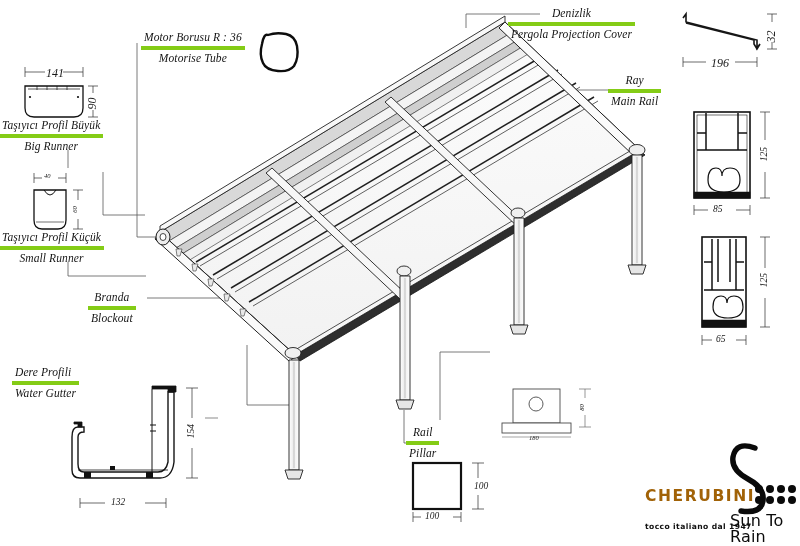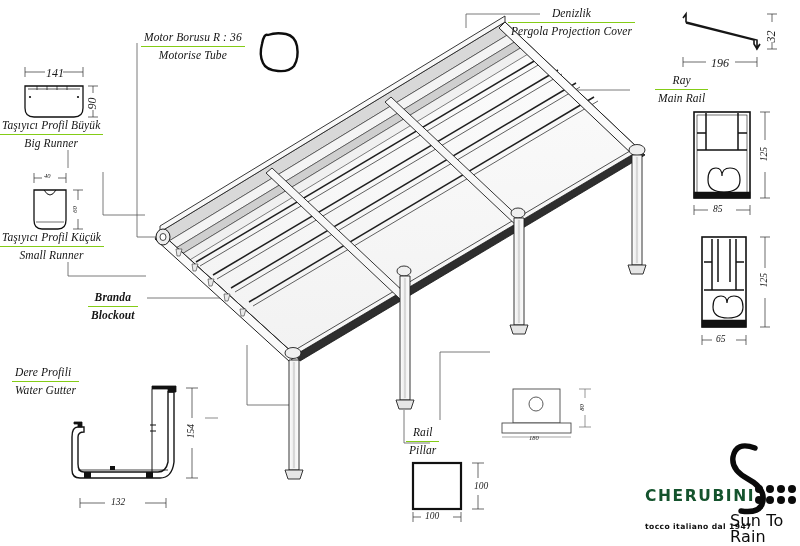--- a/index.html
+++ b/index.html
@@ -20,40 +20,40 @@
   }
   .lbl{
     position:absolute;
     font-style:italic;
     font-size:11.5px;
     line-height:1.28;
     white-space:nowrap;
     color:#141414;
     letter-spacing:.1px;
   }
-  .lbl .t1{display:block;padding:0 3px 1px 3px;border-bottom:1px solid #84cc16;}
+  .lbl .t1{display:block;padding:0 3px 1px 3px;border-bottom:4px solid #84cc16;}
   .lbl .t2{display:block;padding:1px 3px 0 3px;text-align:center;}
   .lbl.ctr{text-align:center;}
   .lbl.ctr .t1,.lbl.ctr .t2{text-align:center;}
   .dimtxt{
     position:absolute;
     font-style:italic;
     font-size:12px;
     color:#1a1a1a;
     white-space:nowrap;
   }
   .dimtxt.sm{font-size:6.5px;}
   .dimtxt.md{font-size:9.5px;}
   .dimtxt.rot{transform-origin:50% 50%;}
   .brand{position:absolute;}
   .cher-name{
     font-family:"DejaVu Sans","Liberation Sans",sans-serif;
     font-weight:700;font-style:normal;
     font-size:15.5px;letter-spacing:1.6px;
-    color:#14532d;line-height:1;
+    color:#a16207;line-height:1;
   }
   .cher-sub{
     font-family:"DejaVu Sans","Liberation Sans",sans-serif;
     font-weight:700;font-style:normal;
     font-size:7.6px;letter-spacing:.4px;
     color:#111;margin-top:18px;line-height:1;
   }
   .str-name{
     font-family:"DejaVu Sans","Liberation Sans",sans-serif;
     font-style:normal;font-size:16px;letter-spacing:.2px;
@@ -427,36 +427,36 @@
   <div class="lbl ctr" style="left:-1px;top:230px;">
     <span class="t1">Taşıyıcı Profil Küçük</span>
     <span class="t2">Small Runner</span>
   </div>
 
   <div class="lbl ctr" style="left:-1px;top:118px;">
     <span class="t1">Taşıyıcı Profil Büyük</span>
     <span class="t2">Big Runner</span>
   </div>
 
-  <div class="lbl ctr" style="left:88px;top:290px;font-weight:bold;">
+  <div class="lbl ctr" style="left:88px;top:290px;">
     <span class="t1">Branda</span>
     <span class="t2">Blockout</span>
   </div>
 
   <div class="lbl" style="left:12px;top:365px;">
     <span class="t1">Dere Profili</span>
     <span class="t2">Water Gutter</span>
   </div>
 
   <div class="lbl ctr" style="left:508px;top:6px;">
     <span class="t1">Denizlik</span>
     <span class="t2">Pergola Projection Cover</span>
   </div>
 
-  <div class="lbl ctr" style="left:655px;top:73px;">
+  <div class="lbl ctr" style="left:608px;top:73px;">
     <span class="t1">Ray</span>
     <span class="t2">Main Rail</span>
   </div>
 
 
   <div class="lbl ctr" style="left:406px;top:425px;">
     <span class="t1">Rail</span>
     <span class="t2">Pillar</span>
   </div>
 

